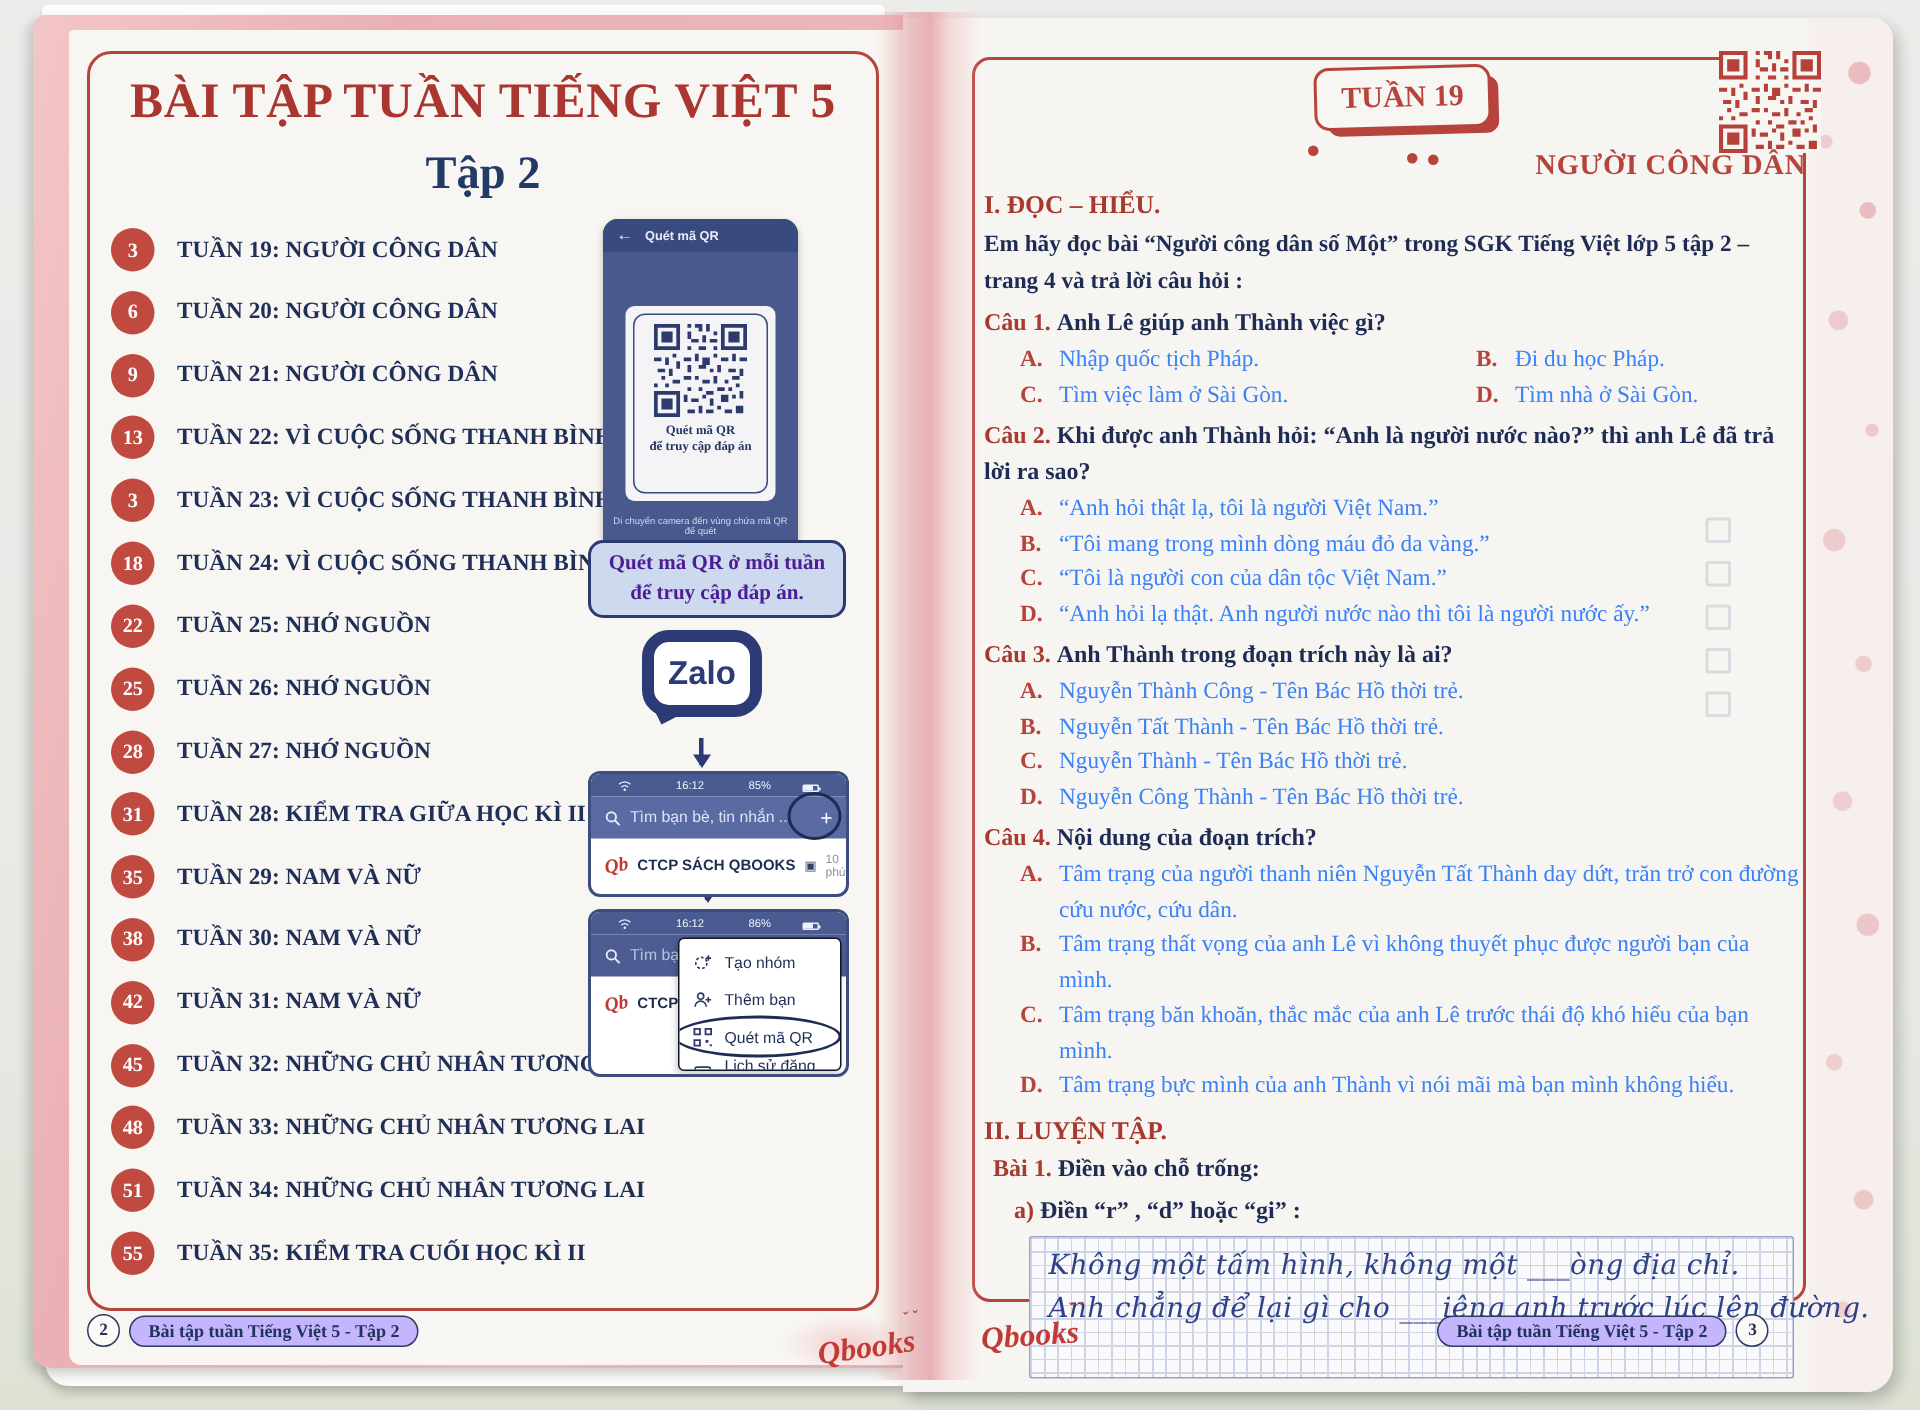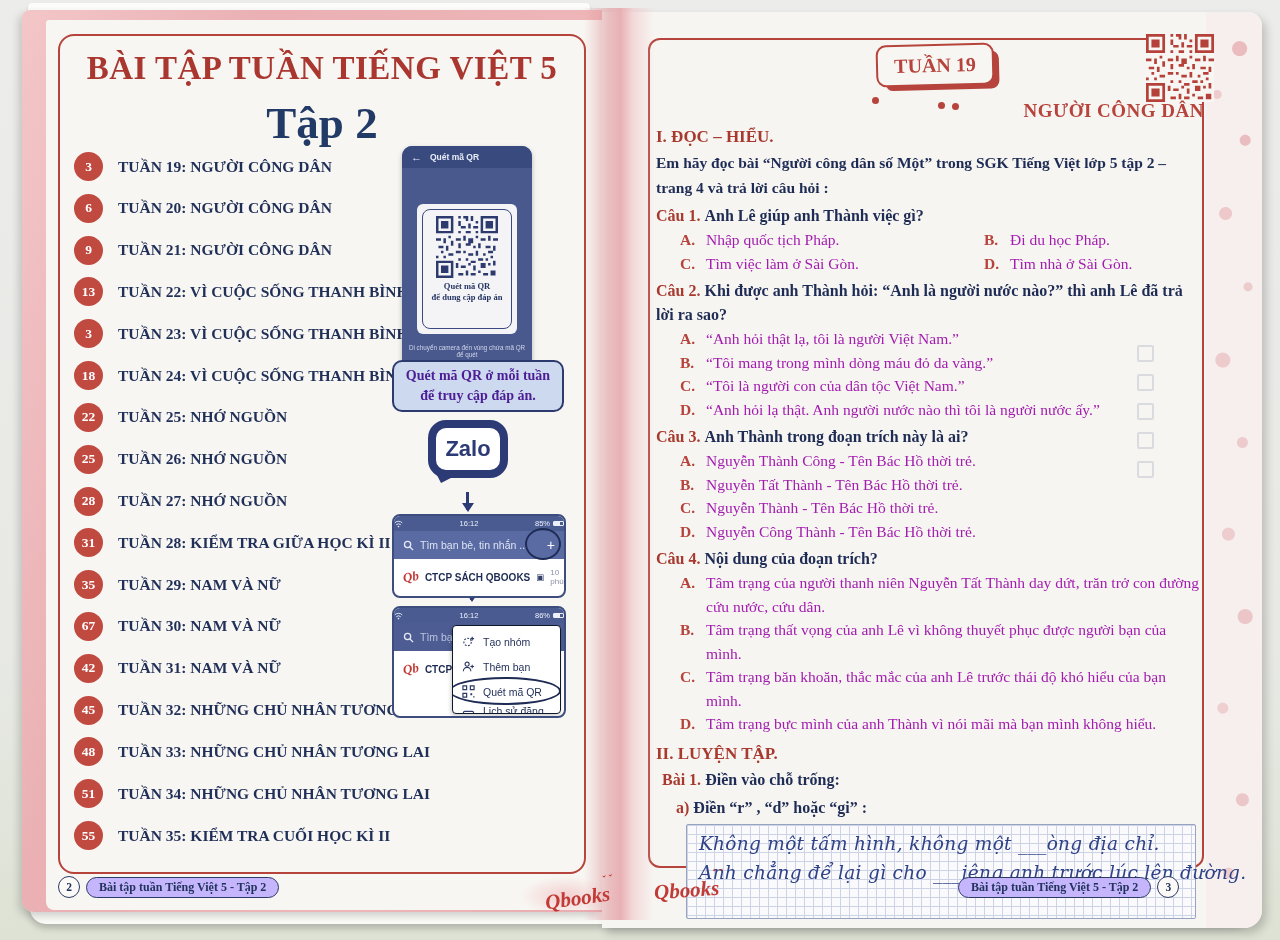--- a/index.html
+++ b/index.html
@@ -32,21 +32,21 @@
   .spine{left:584px;top:8px;width:70px;height:912px;z-index:5;pointer-events:none;
     background:linear-gradient(90deg,rgba(233,170,174,0) 0%,rgba(222,150,155,.55) 34%,#e9b0b4 52%,rgba(240,198,201,.6) 70%,rgba(248,244,240,0) 100%)}
 
   
   .frame{border:2.5px solid #b6443c;z-index:2}
   .frame-left{left:58px;top:34px;width:528px;height:840px;border-radius:16px}
   .frame-right{left:648px;top:38px;width:556px;height:830px;border-radius:12px}
 
   
   .book-title{left:58px;top:50px;width:528px;text-align:center;font-size:33px;font-weight:bold;color:#a9362f;letter-spacing:.5px;z-index:3}
-  .volume{left:58px;top:97px;width:528px;text-align:center;font-size:45px;font-weight:bold;color:#223a66;z-index:3}
+  .volume{left:58px;top:97px;width:528px;text-align:center;font-size:31px;font-weight:bold;color:#223a66;z-index:3}
   .toc{left:74px;top:152px;width:330px;height:698px;display:flex;flex-direction:column;justify-content:space-between;z-index:3}
   .toc-row{display:flex;align-items:center;gap:15px}
   .toc-num{width:29px;height:29px;border-radius:50%;background:#c04a40;color:#fff;display:flex;align-items:center;justify-content:center;font-size:13.5px;font-weight:bold;flex:none}
   .toc-label{font-size:15.5px;font-weight:bold;color:#1f2f58;white-space:nowrap}
 
   
   .phoneqr{left:402px;top:146px;width:130px;height:248px;background:#49598e;border-radius:10px;box-shadow:0 2px 5px rgba(0,0,0,.25);z-index:6;font-family:"Liberation Sans",sans-serif}
   .phead{height:22px;background:#394a7e;border-radius:10px 10px 0 0;display:flex;align-items:center;gap:8px;padding:0 9px;color:#e8ecf8}
   .phead .back{font-size:11px}
   .phead .ptitle{font-size:8.5px;font-weight:bold}
@@ -62,22 +62,22 @@
   .zalo{left:428px;top:420px;width:80px;height:64px;z-index:6}
   .zalo .bubble{width:80px;height:58px;background:#fff;border:8px solid #2c3a75;border-radius:18px;display:flex;align-items:center;justify-content:center;
     font-family:"Liberation Sans",sans-serif;font-weight:bold;font-size:22px;color:#2c3a75}
   .zalo .tail{position:absolute;left:4px;bottom:-8px;width:0;height:0;border:9px solid transparent;border-top-color:#2c3a75;transform:rotate(18deg)}
   .down-arrow{width:3px;background:#2c3a75;z-index:6}
   .down-arrow::after{content:"";position:absolute;left:-4.5px;bottom:-8px;border:6px solid transparent;border-top:9px solid #2c3a75}
 
   .pscreen{background:#fff;border:2px solid #3c4d7e;border-radius:8px;overflow:hidden;z-index:6;font-family:"Liberation Sans",sans-serif}
   .screen1{left:392px;top:514px;width:174px;height:84px}
   .screen2{left:392px;top:606px;width:174px;height:112px}
-  .sbar{height:15px;background:#4a5b92;color:#edf0fa;display:flex;align-items:center;justify-content:space-between;padding:0 0;font-size:7.5px}
-  .sbar .bgrp{display:flex;align-items:center;gap:3px}
+  .sbar{height:15px;background:#4a5b92;color:#edf0fa;display:flex;align-items:center;justify-content:space-between;padding:0 18px;font-size:7.5px}
+  .sbar .bgrp{display:flex;align-items:flex-end;gap:21px}
   .batt{width:11px;height:5.5px;border:1px solid #edf0fa;border-radius:1px;position:relative}
   .batt::before{content:"";position:absolute;left:.5px;top:.5px;bottom:.5px;width:6px;background:#edf0fa}
   .batt::after{content:"";position:absolute;right:-2.5px;top:1px;width:1.5px;height:2.5px;background:#edf0fa}
   .srow{height:28px;background:#5a6ba3;display:flex;align-items:center;gap:6px;padding:0 9px;color:#dde3f4;font-size:10.5px;position:relative}
   .srow svg{width:11px;height:11px;color:#e6eaf8;flex:none}
   .plusbtn{margin-left:auto;color:#fff;font-size:14px;line-height:1}
   .circle-annot{position:absolute;right:3px;top:-3px;width:36px;height:32px;border:2px solid #1e2b55;border-radius:50%}
   .chatrow{height:36px;display:flex;align-items:center;gap:6px;padding:0 9px}
   .qmark{color:#c23a35;font-family:"Liberation Serif",serif;font-style:italic;font-weight:bold;font-size:13px;transform:rotate(-10deg)}
   .cname{font-size:10px;font-weight:bold;color:#1d2b52;white-space:nowrap}
@@ -108,21 +108,21 @@
   .content{left:656px;top:127px;width:546px;z-index:3}
   .sec{font-size:17px;font-weight:bold;color:#a8392f}
   .sec2{margin-top:8px}
   .intro{font-size:15.5px;font-weight:bold;color:#1e2c55;line-height:25px;margin-top:3px}
   .question{margin-top:4px}
   .q-head{font-size:16px;line-height:24px}
   .q-label{color:#a8392f;font-weight:bold}
   .q-text{font-weight:bold;color:#1e2c55}
   .opt{display:flex;line-height:23.5px;font-size:15.5px;padding-left:24px}
   .opt-letter{color:#b6443c;font-weight:bold;width:26px;flex:none}
-  .opt-text{color:#a21caf}
+  .opt-text{color:#3b82f6}
   .options.two{display:grid;grid-template-columns:304px 1fr}
   .ex-head{margin-top:3px;font-size:16px;line-height:25px;padding-left:6px}
   .ex-a{padding-left:20px}
   .hand{margin:4px 0 0 30px;width:510px;height:95px;border:1px solid #98a3bf;border-radius:2px;padding:4px 8px 0 12px;background-color:#fafafc;
     background-image:repeating-linear-gradient(to right,#ccd4e5 0 1px,transparent 1px 9px),repeating-linear-gradient(to bottom,#ccd4e5 0 1px,transparent 1px 9px)}
   .hline{font-family:"DejaVu Serif",serif;font-style:italic;font-size:18.5px;color:#2f4287;line-height:29px;white-space:nowrap;letter-spacing:.3px}
   .ghostbox{width:17px;height:17px;border:2px solid #d2d5da;border-radius:2px;opacity:.8;z-index:2}
   .pfoot-right{left:958px;top:876px;display:flex;align-items:center;gap:6px;z-index:7}
 </style>
 </head>
@@ -211,21 +211,21 @@
      </div>
     <div class="toc-row">
        <span class="toc-num">31</span>
        <span class="toc-label">TUẦN 28: KIỂM TRA GIỮA HỌC KÌ II</span>
      </div>
     <div class="toc-row">
        <span class="toc-num">35</span>
        <span class="toc-label">TUẦN 29: NAM VÀ NỮ</span>
      </div>
     <div class="toc-row">
-       <span class="toc-num">67</span>
+       <span class="toc-num">38</span>
        <span class="toc-label">TUẦN 30: NAM VÀ NỮ</span>
      </div>
     <div class="toc-row">
        <span class="toc-num">42</span>
        <span class="toc-label">TUẦN 31: NAM VÀ NỮ</span>
      </div>
     <div class="toc-row">
        <span class="toc-num">45</span>
        <span class="toc-label">TUẦN 32: NHỮNG CHỦ NHÂN TƯƠNG LAI</span>
      </div>
@@ -247,21 +247,21 @@
   <div class="phead">
     <span class="back">←</span>
     <span class="ptitle">Quét mã QR</span>
   </div>
   <div class="qr-card">
     <svg>
         <use href="#qr"></use>
       </svg>
     <div class="qr-cap">
       <div>Quét mã QR</div>
-      <div>để dung cập đáp án</div>
+      <div>để truy cập đáp án</div>
     </div>
   </div>
   <div class="scan-hint">Di chuyển camera đến vùng chứa mã QR để quét</div>
 </div>
 
 <div class="abs noteqr">
   <div>Quét mã QR ở mỗi  tuần</div>
   <div>để truy cập đáp án.</div>
 </div>
 

